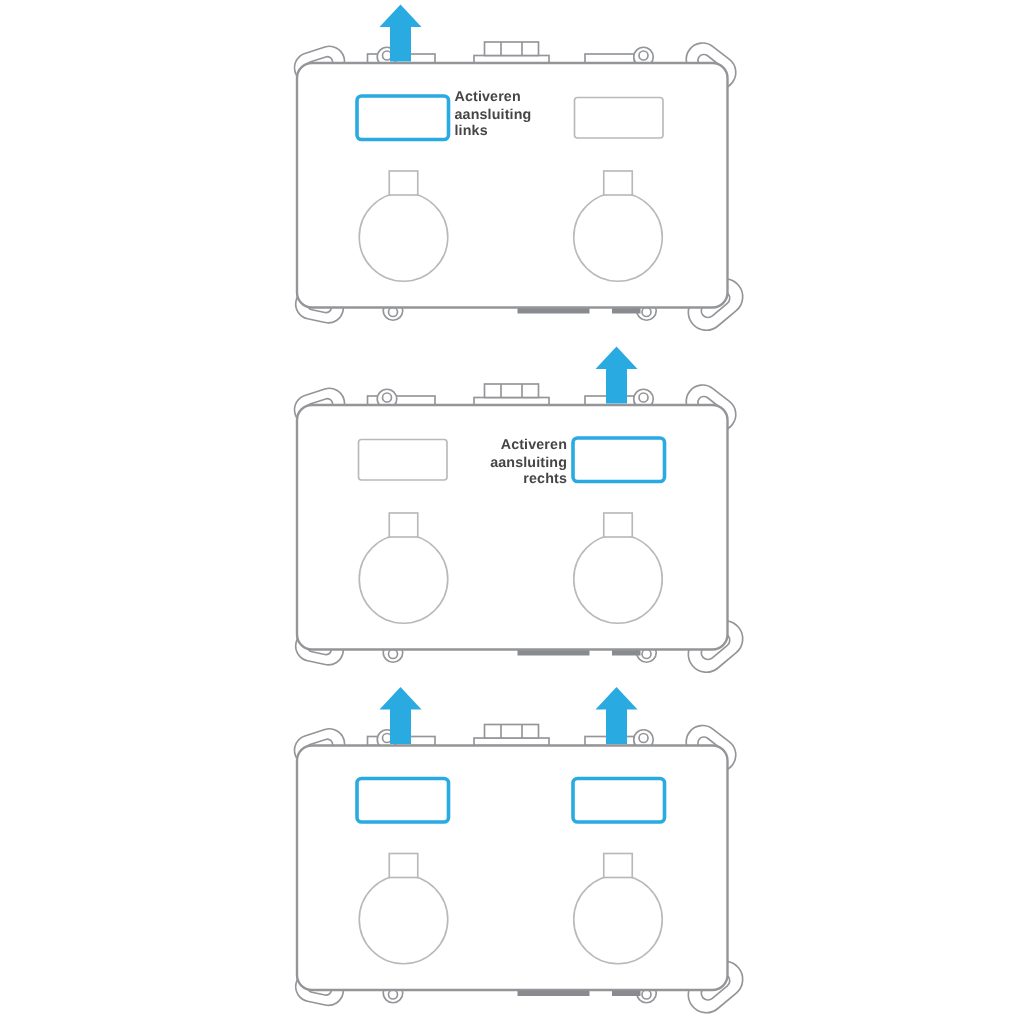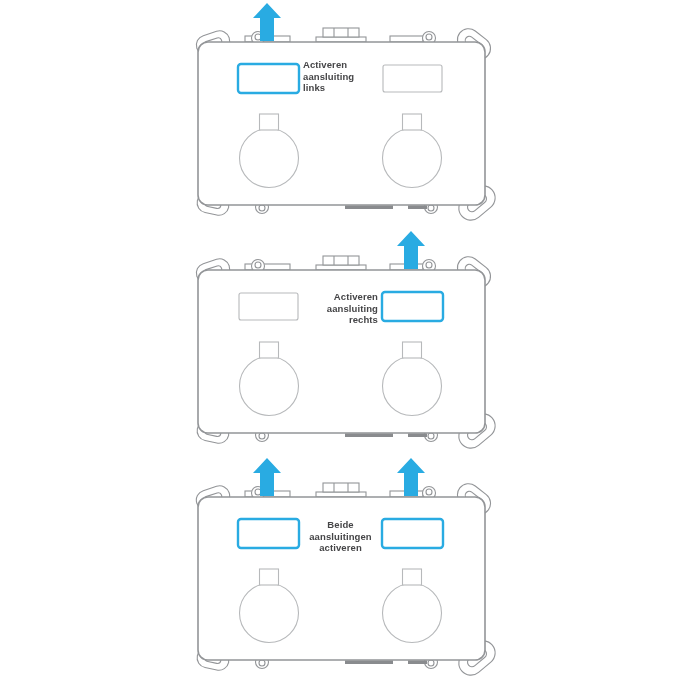--- a/index.html
+++ b/index.html
@@ -115,17 +115,14 @@
       <polygon class="arrow" points="404,496 404,473 397,473 411,458 425,473 418,473 418,496"></polygon>
     </g>
   </svg>
 
   <div class="caption cap-left" style="left:303px;top:59px;width:84px;">Activeren
 aansluiting
 links</div>
   <div class="caption cap-right" style="left:284px;top:291px;width:94px;">Activeren
 aansluiting
 rechts</div>
-  <div class="caption cap-center" style="left:290px;top:519px;width:101px;">Beide
-aansluitingen
-activeren</div>
 
 </div>
 
 </body></html>

